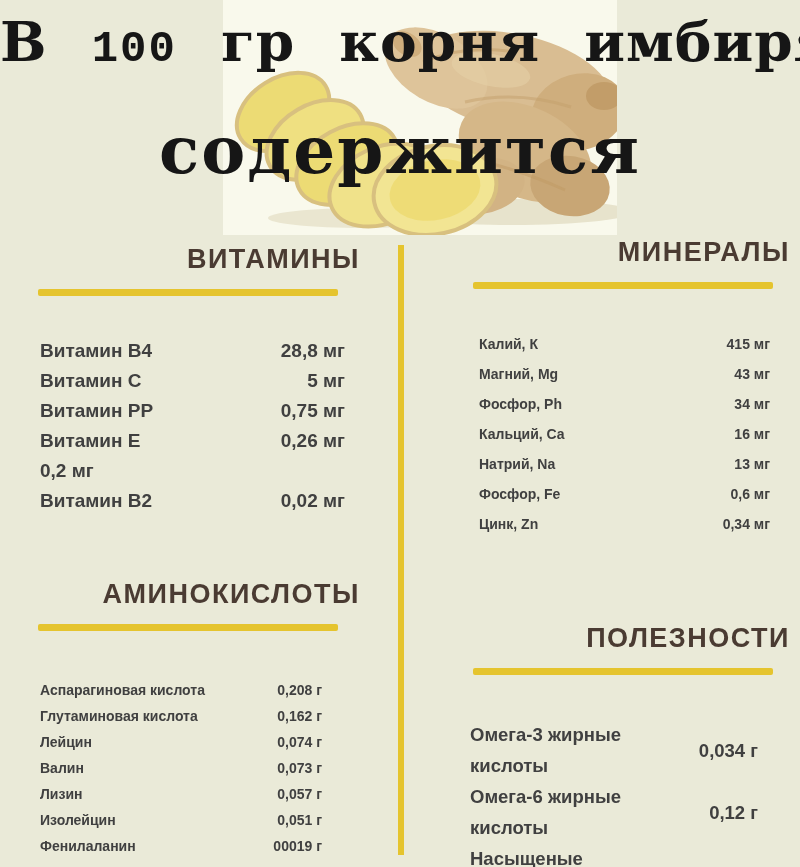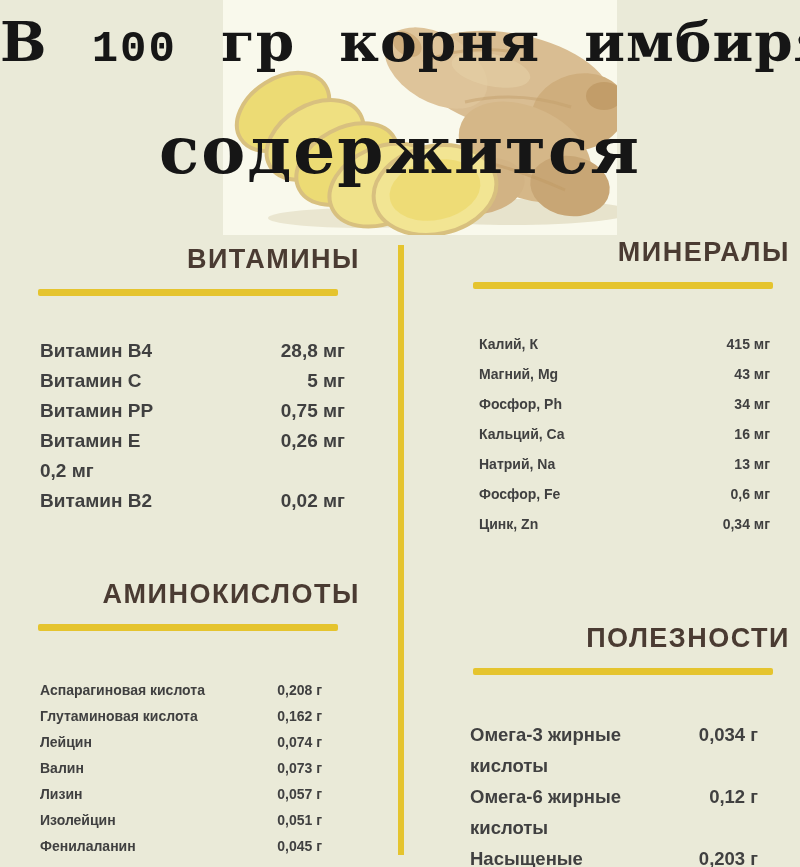--- a/index.html
+++ b/index.html
@@ -56,21 +56,21 @@
 
   .rows{color:#404040;font-weight:bold;}
   .sec-vitamins .rows{margin:40px 15px 0 25px;font-size:19px;}
   .sec-minerals .rows{margin:40px 20px 0 24px;font-size:14px;}
   .sec-amino    .rows{margin:46px 38px 0 25px;font-size:14px;}
   .sec-benefits .rows{margin:44px 32px 0 15px;font-size:18.5px;}
 
   .row{display:flex;justify-content:space-between;align-items:baseline;}
   .sec-vitamins .row,.sec-minerals .row{height:30px;line-height:30px;}
   .sec-amino .row{height:26px;line-height:26px;}
-  .sec-benefits .row{min-height:62px;line-height:31px;align-items:flex-start;}
+  .sec-benefits .row{min-height:62px;line-height:31px;align-items:center;}
   .sec-benefits .lbl{width:185px;}
   .val{white-space:nowrap;}
 </style>
 </head>
 <body>
 
 <div class="page">
 
   <div class="photo">
     <svg width="394" height="235" viewBox="0 0 394 235" aria-hidden="true">
@@ -199,21 +199,21 @@
       <div class="row">
           <span class="lbl">Лизин</span>
           <span class="val">0,057 г</span>
         </div>
       <div class="row">
           <span class="lbl">Изолейцин</span>
           <span class="val">0,051 г</span>
         </div>
       <div class="row">
           <span class="lbl">Фенилаланин</span>
-          <span class="val">0,045 г</span>
+          <span class="val">00019 г</span>
         </div>
     </div>
   </section>
 
   <section class="sec sec-benefits">
     <h2>ПОЛЕЗНОСТИ</h2>
     <div class="rule"></div>
     <div class="rows">
       <div class="row">
           <span class="lbl">Омега-3 жирные кислоты</span>

